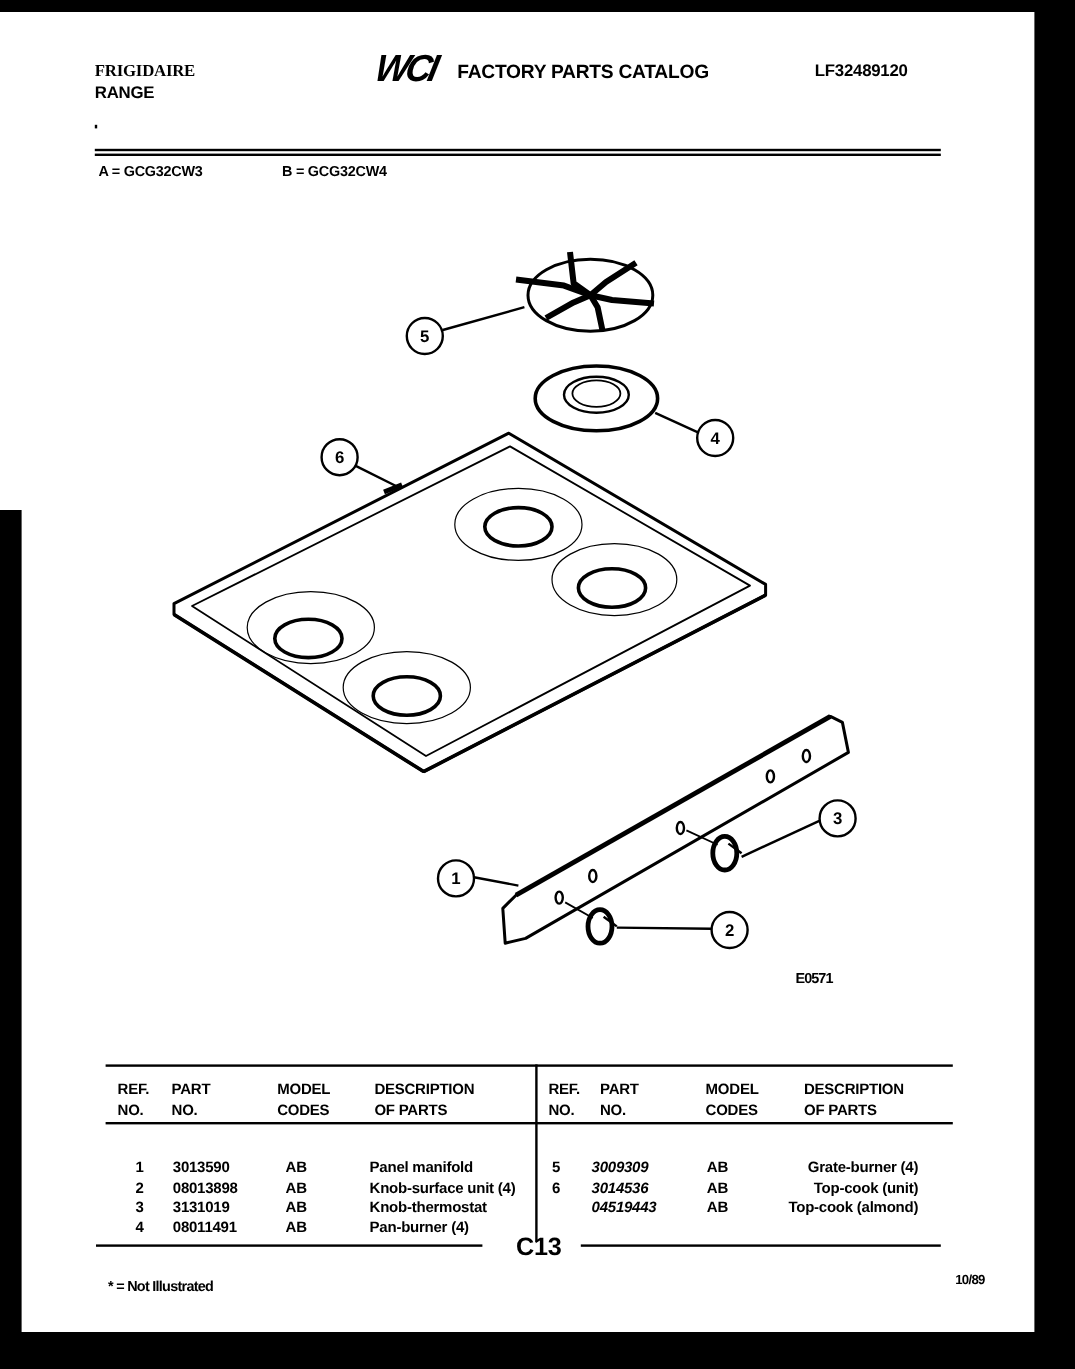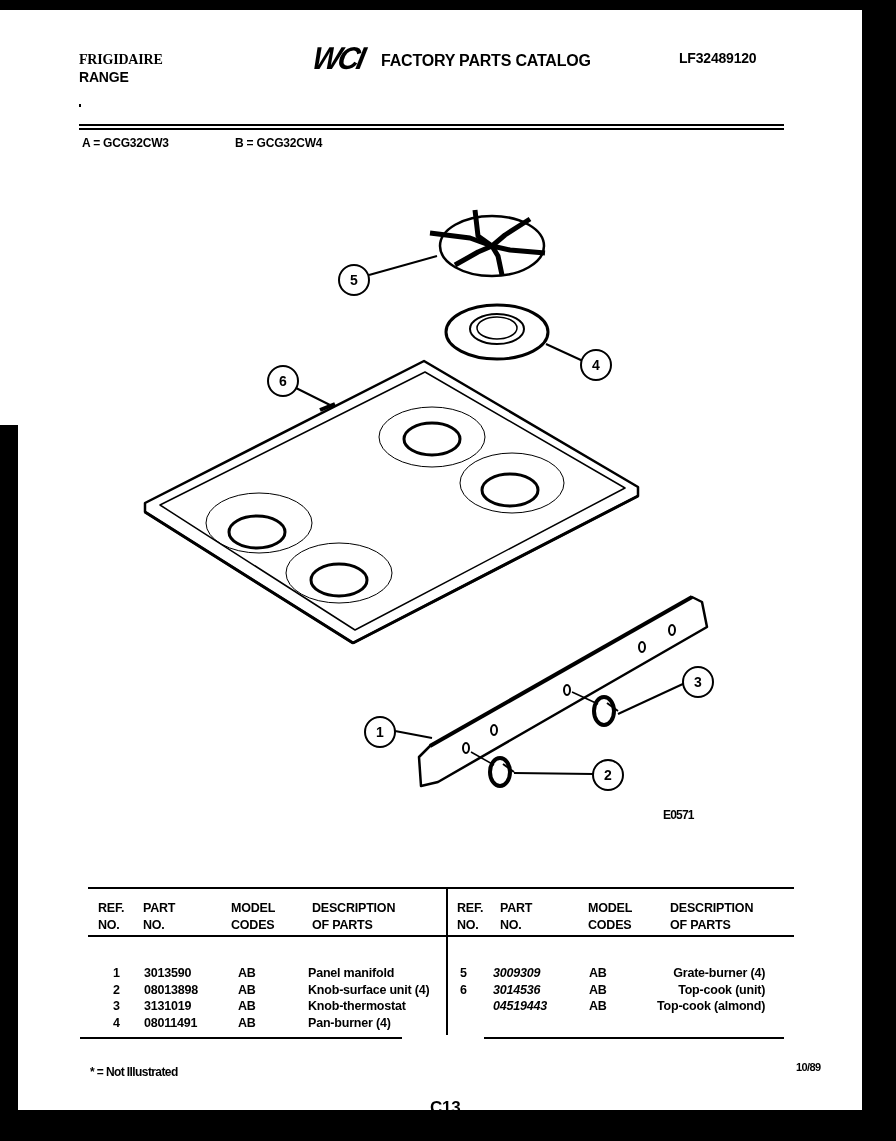--- a/index.html
+++ b/index.html
@@ -189,15 +189,15 @@
   <div>AB</div>
 </div>
 <div class="t col" style="left:657px;top:965px;text-align:right;">
   <div>Grate-burner (4)</div>
   <div>Top-cook (unit)</div>
   <div>Top-cook (almond)</div>
 </div>
 
 <div class="rule" style="left:80px;top:1037px;width:322px;height:2px;"></div>
 <div class="rule" style="left:484px;top:1037px;width:300px;height:2px;"></div>
-<div class="t" style="left:430px;top:1098px;font-size:17px;">C13</div>
+<div class="t" style="left:430px;top:1028px;font-size:21px;">C13</div>
 <div class="t small" style="left:90px;top:1065px;letter-spacing:-0.6px;">* = Not Illustrated</div>
 <div class="t small" style="left:749px;top:1061px;font-size:11px;letter-spacing:-0.6px;margin-left:47px;">10/89</div>
 
 </body></html>

